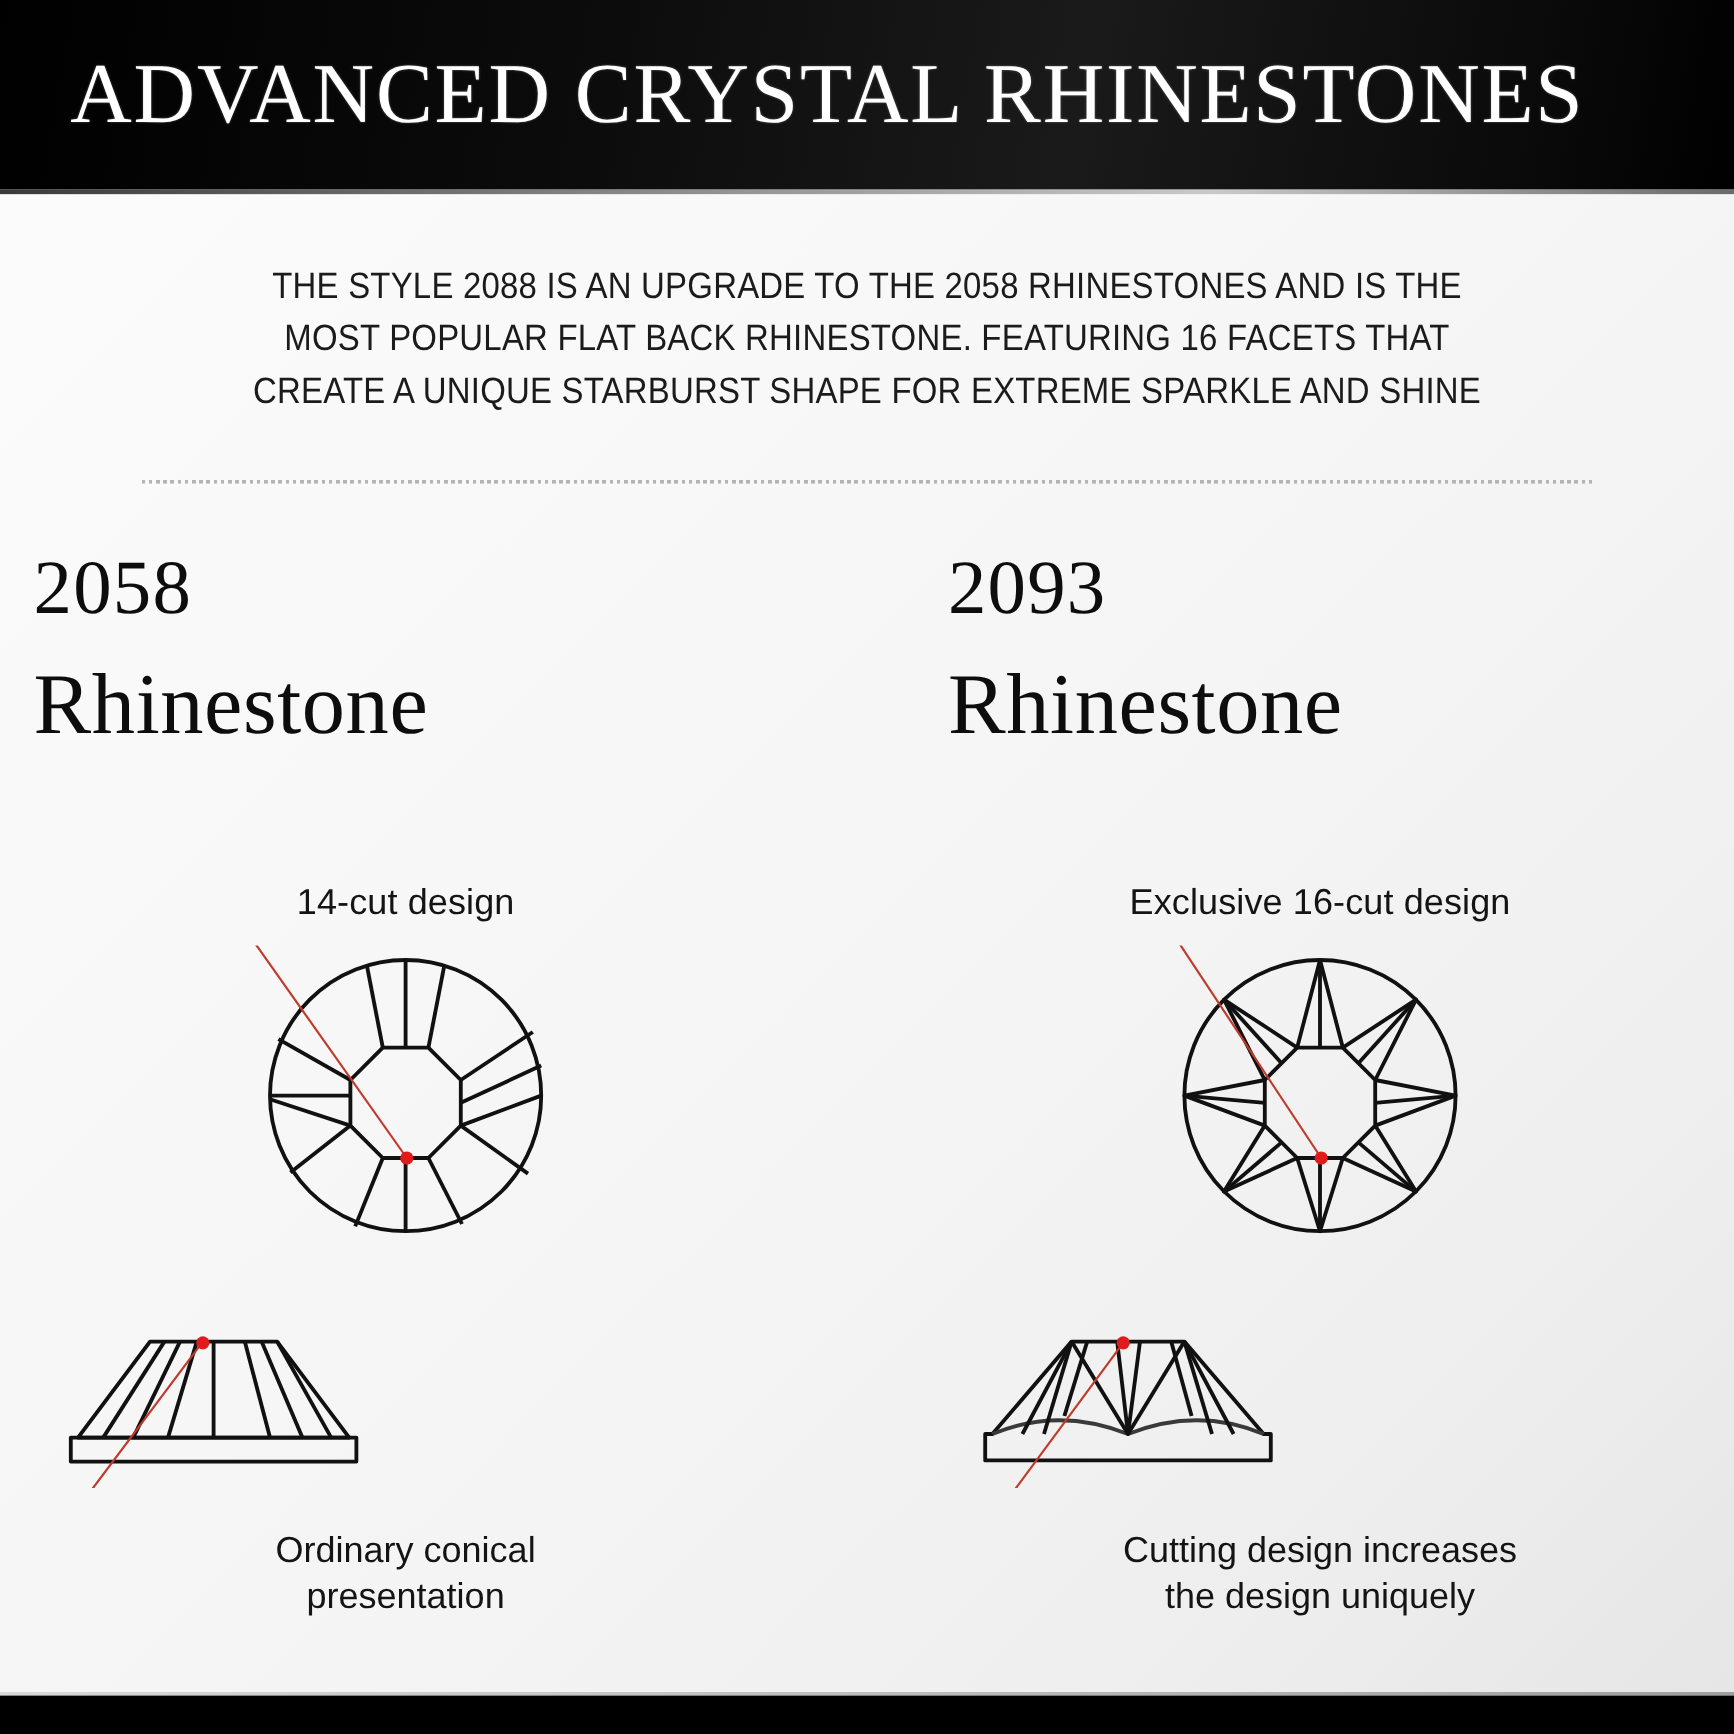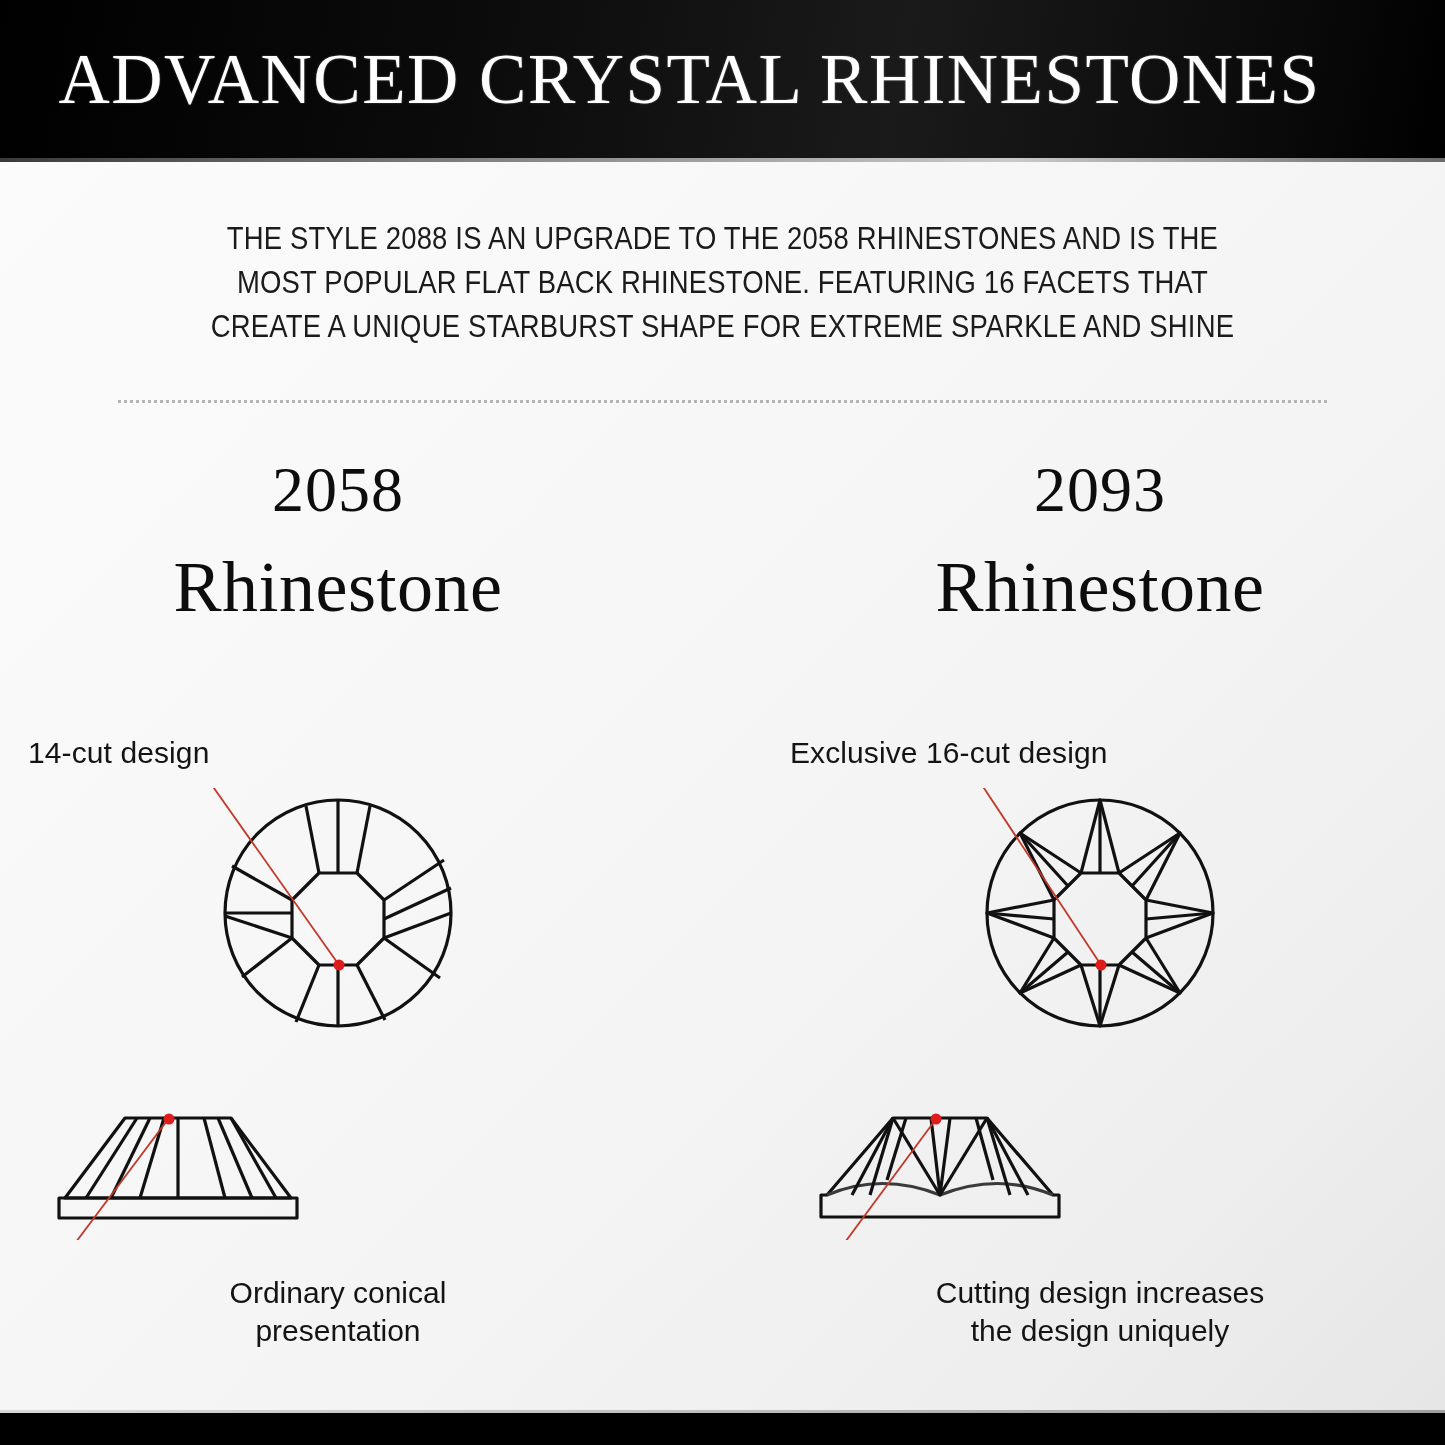--- a/index.html
+++ b/index.html
@@ -97,39 +97,39 @@
   
   .col {
     position: absolute;
     top: 296px;
     width: 620px;
   }
   .col-left  { left: 28px; }
   .col-right { left: 790px; }
 
   .col-heading {
-    text-align: center;
+    text-align: left;
     font-family: "Liberation Serif", "DejaVu Serif", serif;
     color: #0d0d0d;
     line-height: 1.0;
   }
   .heading-num {
     display: block;
     font-size: 64px;
     letter-spacing: 1px;
   }
   .heading-word {
     display: block;
     font-size: 72px;
     margin-top: 29px;
     letter-spacing: 0.5px;
   }
 
   .callout-top {
-    text-align: left;
+    text-align: center;
     margin-top: 113px;
     font-family: "Liberation Sans", sans-serif;
     font-size: 30px;
     color: #141414;
     letter-spacing: 0.1px;
   }
 
   .fig {
     position: relative;
     width: 620px;

